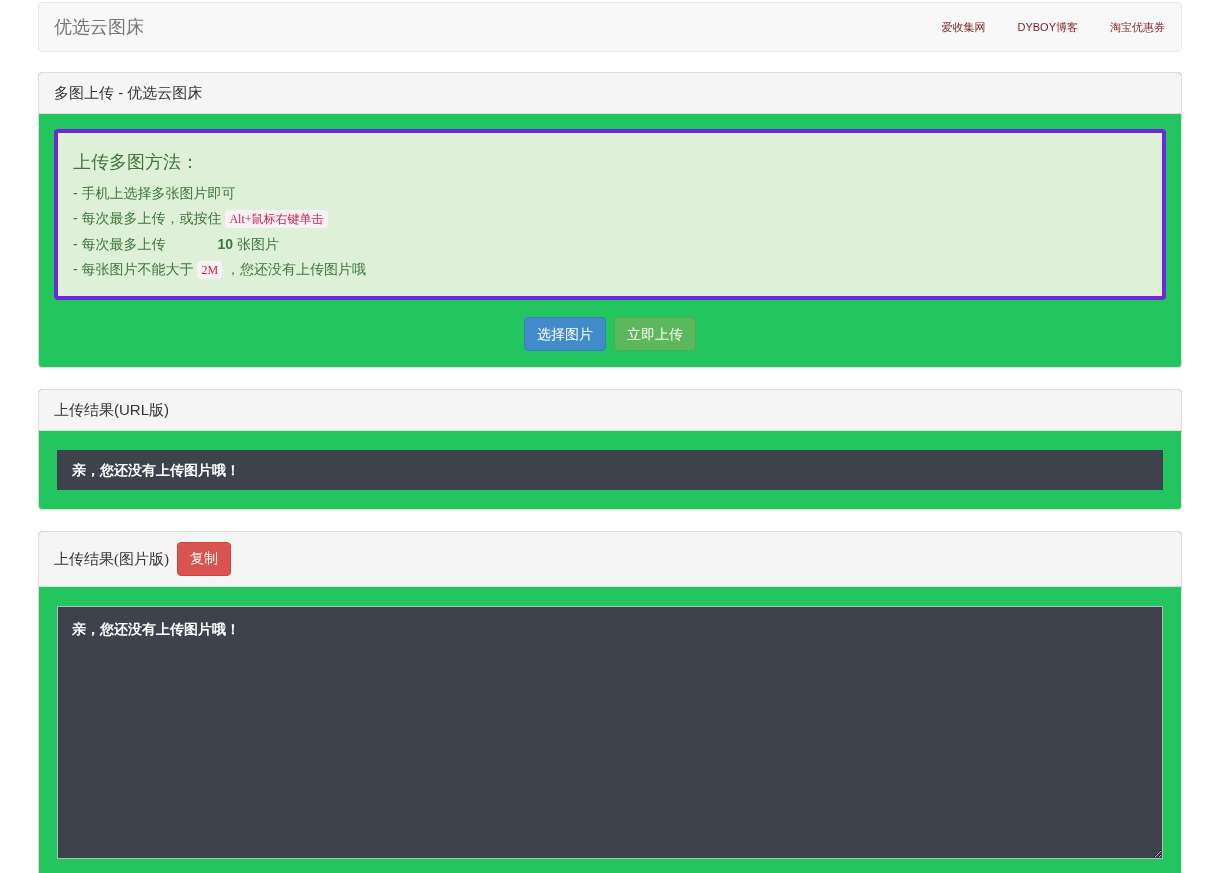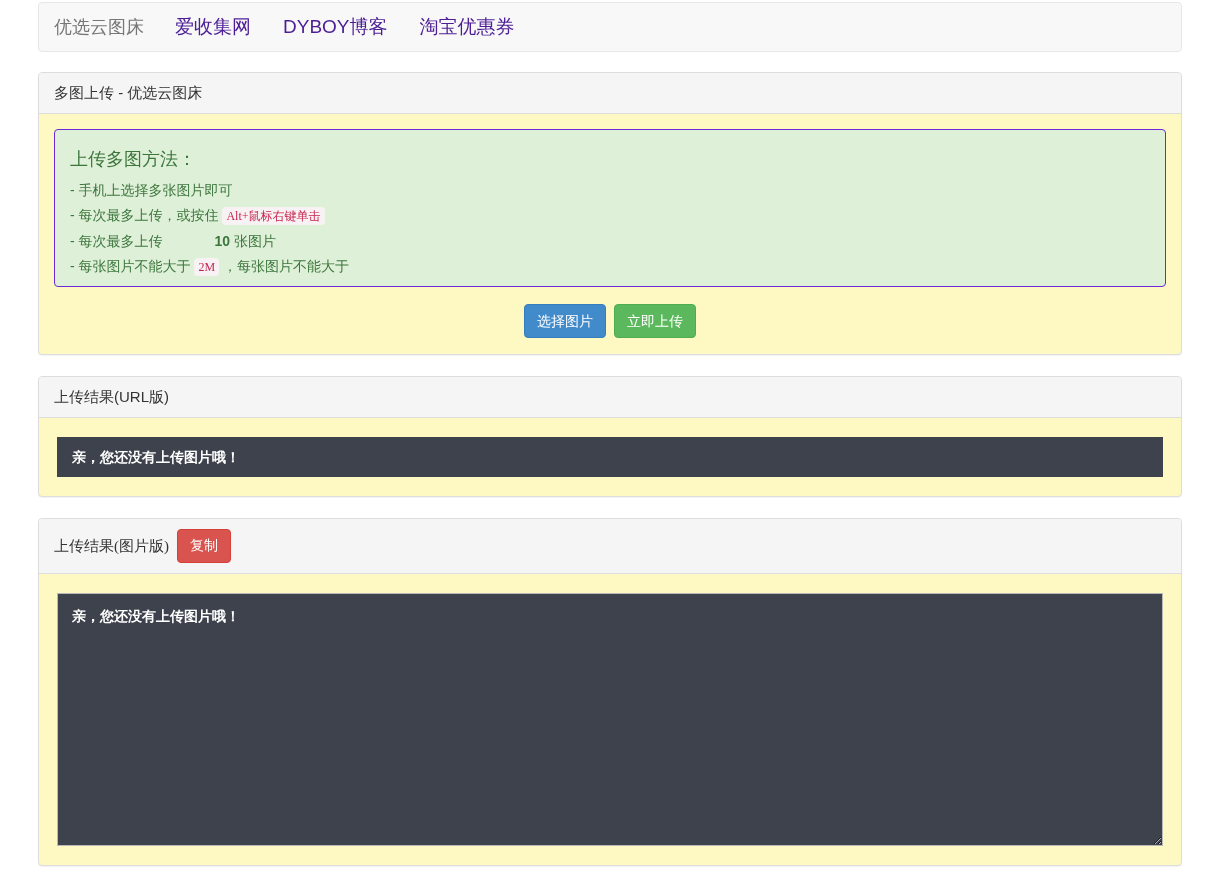--- a/index.html
+++ b/index.html
@@ -15,46 +15,47 @@
   .container { width: 1144px; margin: 0 auto; }
 
   
   .navbar {
     margin-top: 2px;
     height: 50px;
     background: #f8f8f8;
     border: 1px solid #e7e7e7;
     border-radius: 4px;
     display: flex;
+    justify-content: space-between;
     align-items: center;
     margin-bottom: 20px;
   }
   .navbar-brand {
     font-size: 18px;
     color: #777;
     padding: 0 15px;
     line-height: 48px;
     text-decoration: none;
     cursor: pointer;
     white-space: nowrap;
   }
   .navbar-links { display: flex; height: 48px; }
   .nav-link {
-    color: #4c1d95;
-    font-size: 19px;
+    color: #7f1d1d;
+    font-size: 11px;
     line-height: 48px;
     padding: 0 16px;
     text-decoration: none;
     cursor: pointer;
     white-space: nowrap;
   }
 
   
   .panel {
-    background: #fef9c3;
+    background: #22c55e;
     border: 1px solid #ddd;
     border-radius: 4px;
     box-shadow: 0 1px 1px rgba(0,0,0,0.05);
     margin-bottom: 21px;
   }
   .panel-heading {
     background: #f5f5f5;
     border-bottom: 1px solid #ddd;
     border-radius: 3px 3px 0 0;
     padding: 10px 15px;
@@ -66,24 +67,24 @@
     display: flex;
     align-items: center;
     padding: 10px 15px;
     font-family: Liberation Serif, serif;
   }
   .panel-body { padding: 15px; }
 
   
   .alert-success {
     background: #dff0d8;
-    border: 1px solid #6d28d9;
+    border: 4px solid #6d28d9;
     border-radius: 4px;
     color: #3c763d;
-    padding: 9px 15px 6px 15px;
+    padding: 9px 15px 13px 15px;
     margin-bottom: 16px;
   }
   .alert-heading {
     font-size: 18px;
     font-weight: normal;
     margin: 8px 0 7px 0;
   }
   .alert-line {
     font-size: 14px;
     line-height: 25px;
@@ -164,21 +165,21 @@
   <div class="panel">
     <div class="panel-heading">
       <span>多图上传 - 优选云图床</span>
     </div>
     <div class="panel-body">
       <div class="alert-success">
         <div class="alert-heading">上传多图方法：</div>
         <div class="alert-line">- 手机上选择多张图片即可</div>
         <div class="alert-line"><span>- 每次最多上传，或按住 </span><code class="chip">Alt+鼠标右键单击</code></div>
         <div class="alert-line"><span>- 每次最多上传 </span><b>10</b><span> 张图片</span></div>
-        <div class="alert-line"><span>- 每张图片不能大于 </span><code class="chip">2M</code><span> ，每张图片不能大于</span></div>
+        <div class="alert-line"><span>- 每张图片不能大于 </span><code class="chip">2M</code><span> ，您还没有上传图片哦</span></div>
       </div>
       <div class="btn-row">
         <button class="btn btn-primary">选择图片</button>
         <button class="btn btn-success">立即上传</button>
       </div>
     </div>
   </div>
 
   <div class="panel">
     <div class="panel-heading">

